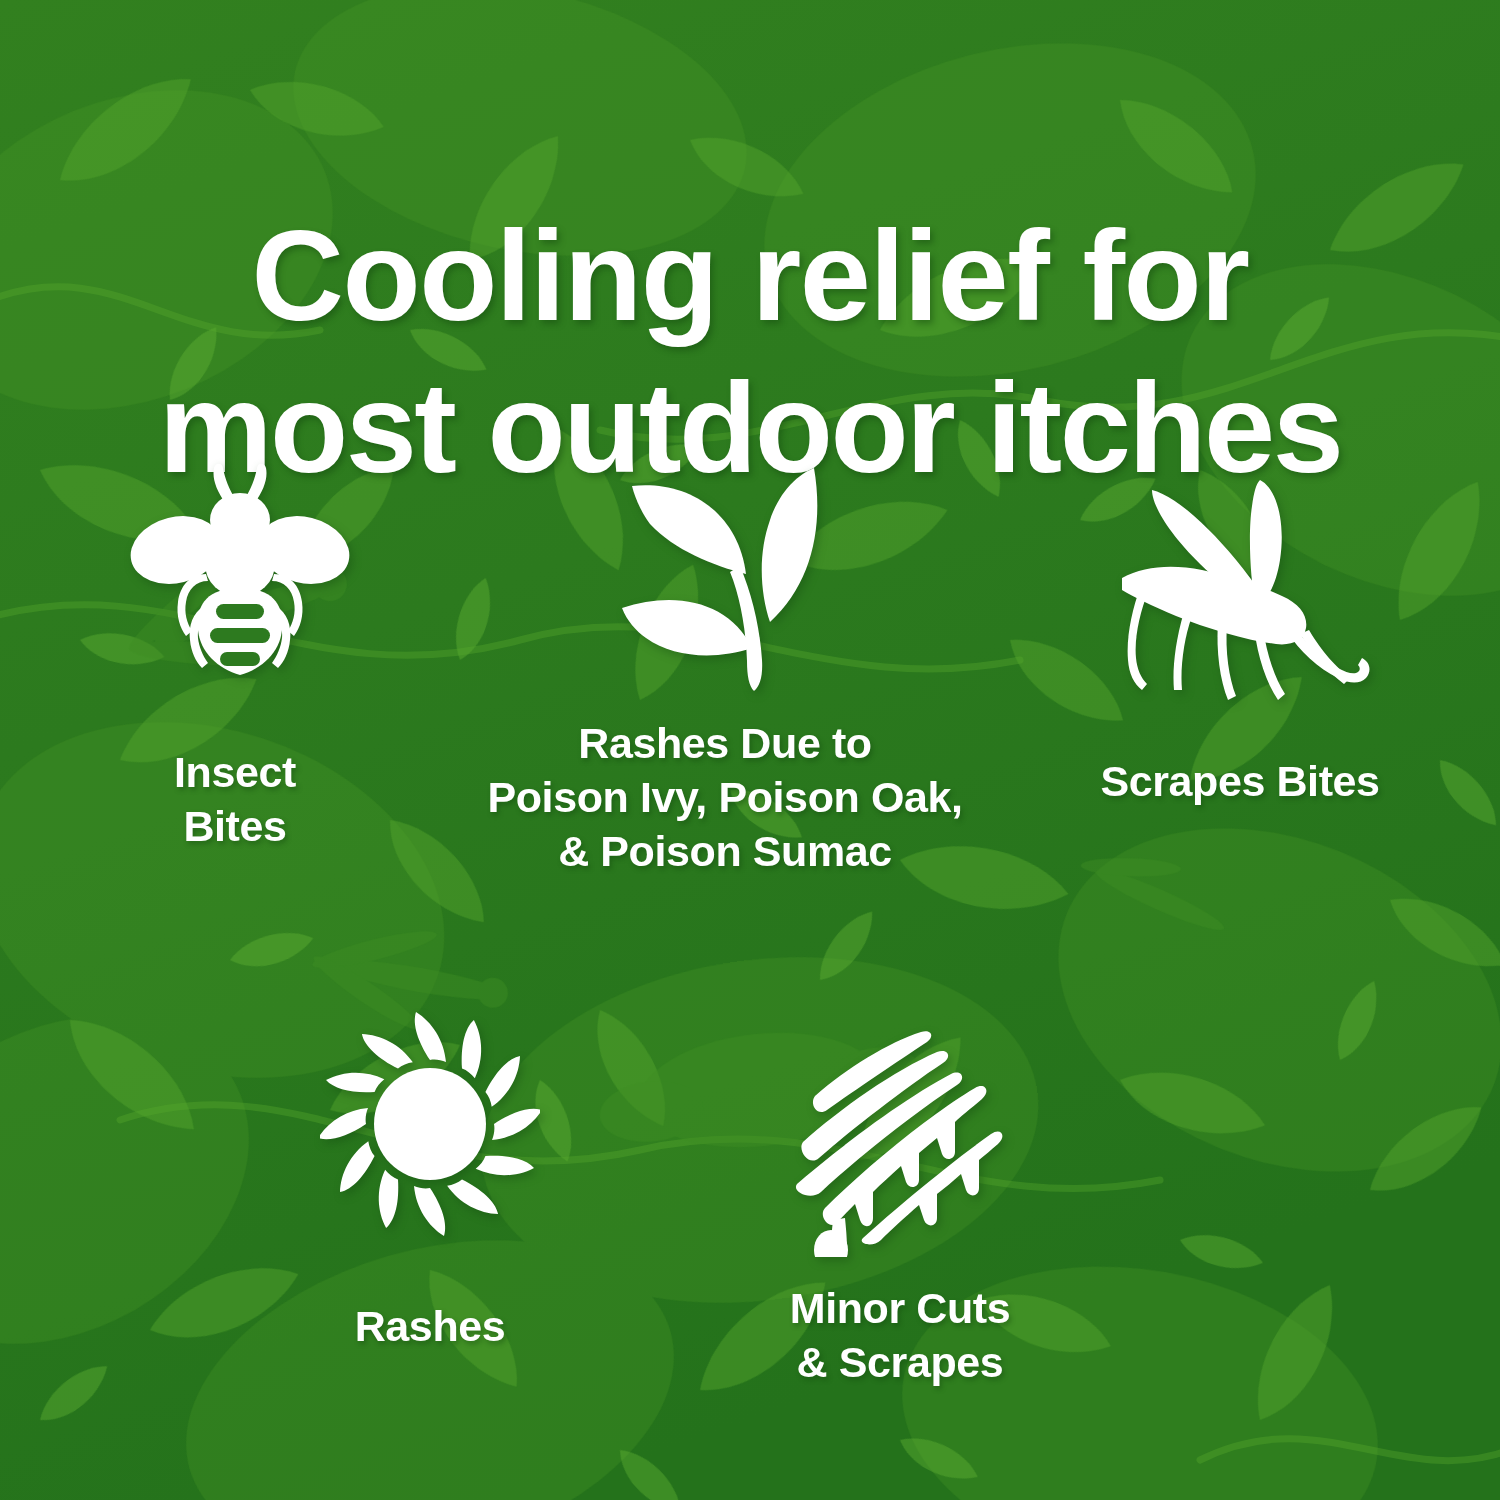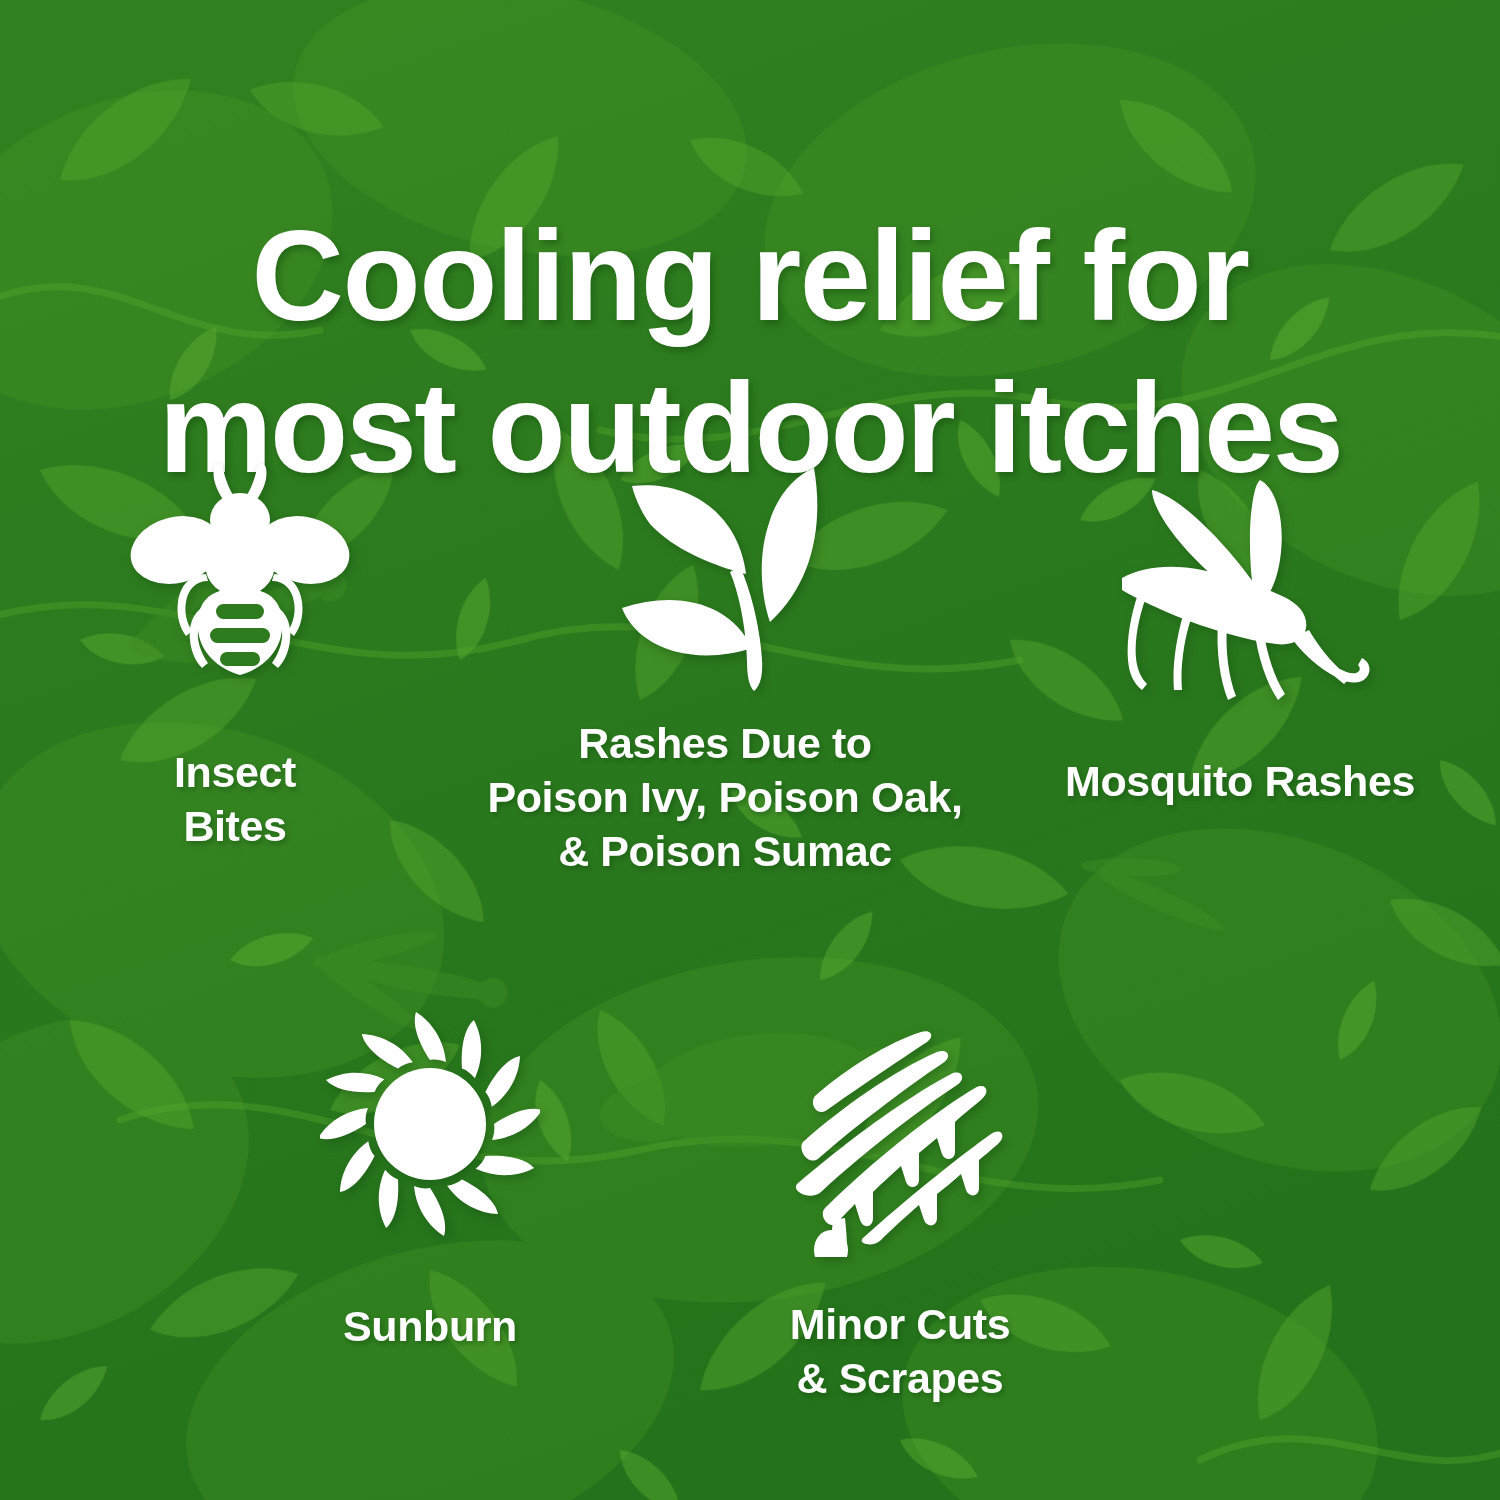--- a/index.html
+++ b/index.html
@@ -98,21 +98,21 @@
   #cell-insect   .icon-art { margin-left: 10px; }
   #cell-insect   .icon-label { margin-top: 68px; }
   #cell-rashes   .icon-label { margin-top: 24px; }
   #cell-mosquito .icon-label { margin-top: 42px; }
   #cell-mosquito .icon-art { margin-left: 10px; }
 
   
   #cell-sunburn  { width: 560px; padding-left: 300px; }
   #cell-cuts     { width: 560px; padding-left: 120px; }
   #cell-sunburn .icon-label { margin-top: 62px; }
-  #cell-cuts    .icon-label { margin-top: 40px; }
+  #cell-cuts    .icon-label { margin-top: 24px; }
 </style>
 </head>
 <body>
 
 <div id="poster">
 
   <svg id="leaf-bg" viewBox="0 0 1500 1500" aria-hidden="true">
     <defs>
       <linearGradient id="bgGrad" x1="0" y1="0" x2="0.35" y2="1">
         <stop offset="0%" stop-color="#32801f"></stop>
@@ -317,21 +317,21 @@
                    L 37,222 C 31,216 27,207 26,196 C 24,176 30,150 38,130 Z"></path>
           <path d="M74,150 C 66,176 62,206 64,228 L 72,228 C 70,206 74,176 82,154 Z"></path>
           <path d="M108,160 C 106,190 110,218 118,238 L 126,234 C 119,216 115,190 117,162 Z"></path>
           <path d="M144,166 C 148,196 156,220 168,238 L 175,232 C 165,216 157,194 153,166 Z"></path>
           <path d="M176,168 C 190,190 208,206 228,216 C 240,222 250,222 256,216
                    C 262,209 260,200 252,196 L 248,203 C 251,206 250,210 246,211
                    C 238,213 224,205 210,193 C 198,183 189,172 183,162 Z"></path>
           <path d="M190,172 C 204,194 218,210 234,222 L 240,216 C 226,205 212,190 199,168 Z"></path>
         </g>
       </svg>
-      <div class="icon-label">Mosquito Rashes</div>
+      <div class="icon-label">Scrapes Bites</div>
     </div>
   </div>
 
   <div class="icon-row" id="row-bottom">
 
     <div class="icon-cell" id="cell-sunburn">
       <svg class="icon-art" width="220" height="225" viewBox="0 0 220 225">
         <g fill="#ffffff">
           <circle cx="110" cy="112" r="56"></circle>
           <g>
@@ -368,21 +368,21 @@
             </g>
             <g transform="rotate(300 110 112)">
               <path d="M110,48 C 98,30 92,12 96,0 C 112,10 124,28 126,50 C 121,48 115,47 110,48 Z"></path>
             </g>
             <g transform="rotate(330 110 112)">
               <path d="M110,48 C 98,30 92,12 96,0 C 112,10 124,28 126,50 C 121,48 115,47 110,48 Z"></path>
             </g>
           </g>
         </g>
       </svg>
-      <div class="icon-label">Sunburn</div>
+      <div class="icon-label">Rashes</div>
     </div>
 
     <div class="icon-cell" id="cell-cuts">
       <svg class="icon-art" width="230" height="245" viewBox="0 0 230 245">
         <g fill="#ffffff">
 
           <path d="M30,84 C 62,56 104,30 136,20 C 146,17 150,24 142,30
                    C 112,50 70,78 42,98 C 32,105 24,92 30,84 Z"></path>
 
           <path d="M18,130 C 56,96 110,58 152,40 C 162,36 168,44 158,51

